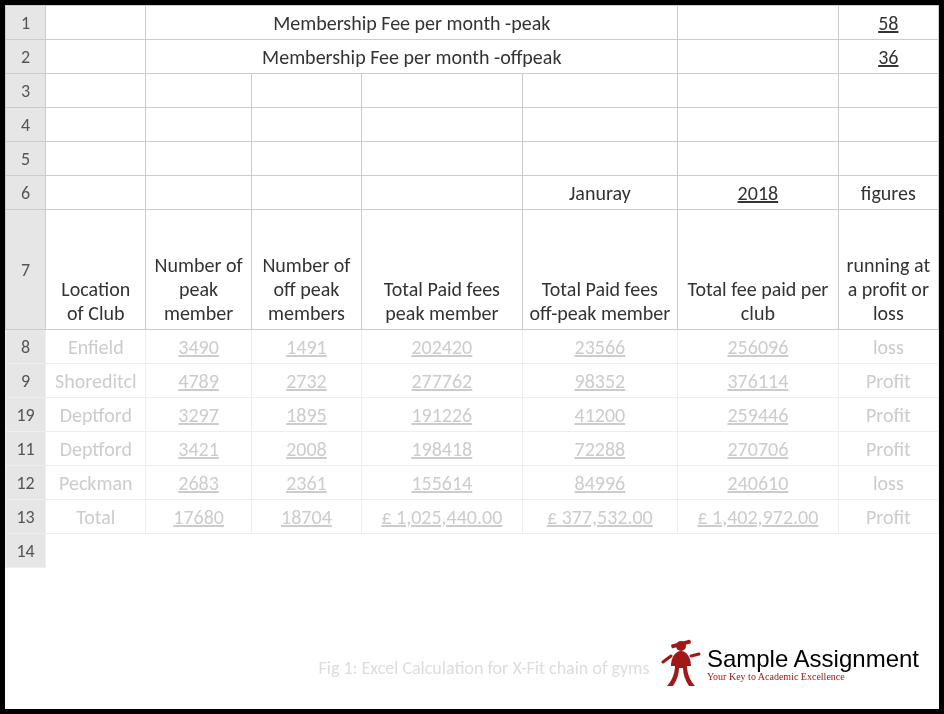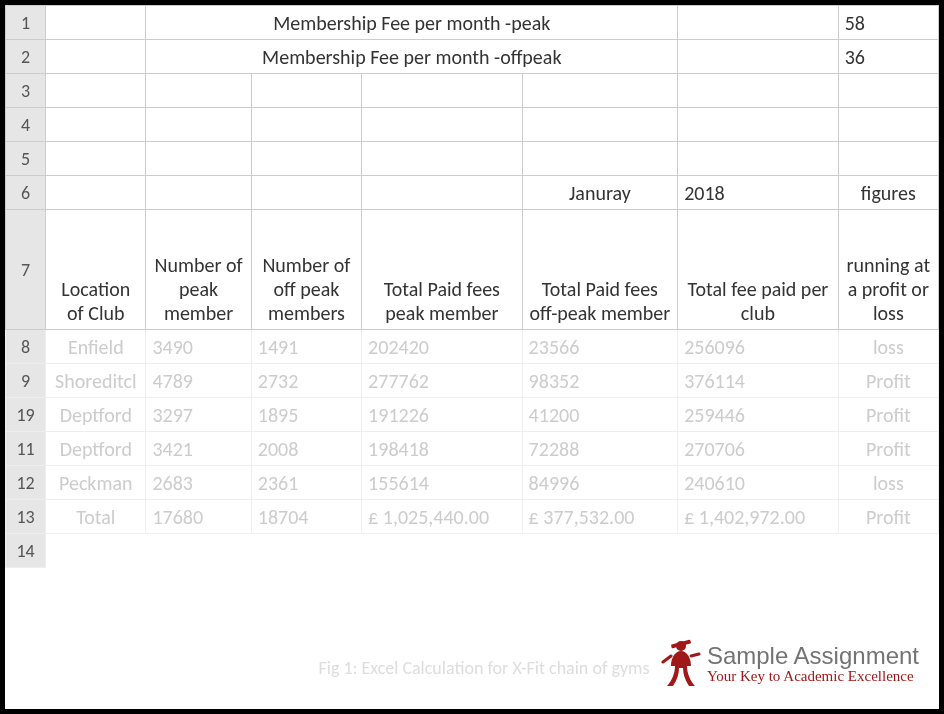--- a/index.html
+++ b/index.html
@@ -1,31 +1,31 @@
 <!DOCTYPE html>
 <html><head>
 <meta charset="utf-8">
 <style>
   * { margin:0; padding:0; box-sizing:border-box; }
   body { background:#f0f0f0; width:944px; height:714px; font-family:Calibri,Arial,sans-serif; font-size:20px; color:#333; }
   .frame { width:944px; height:714px; background:#fff; border:5px solid #000; position:relative; overflow:hidden; }
   table.sheet { border-collapse:collapse; width:100%; table-layout:fixed; }
   table.sheet td, table.sheet th { border:1px solid #ccc; padding:4px 6px; height:34px; vertical-align:bottom; overflow:hidden; white-space:nowrap; }
   table.sheet th.rowhdr { background:#e6e6e6; color:#555; text-align:center; width:40px; font-weight:normal; font-size:18px; vertical-align:middle;}
-  .num { text-align:left; }
+  .num { text-align:center;text-decoration:underline; }
   .txt { text-align:center; }
   tr.tall td { height:120px; vertical-align:bottom; white-space:normal; line-height:1.2; }
   tr.tall td span { display:block; }
   tr.faded td, tr.faded th { color:#ccc; border-color:#eee; }
   tr.blank td { border-color:#fff; }
   .caption { position:absolute; bottom:30px; left:0; right:0; text-align:center; color:#ddd; font-size:18px;margin-left:24px; }
   .watermark { position:absolute; bottom:18px; right:20px; display:flex; align-items:center; gap:6px; }
   .watermark .txtblock { text-align:left; }
-  .watermark .brand { color:#737373; font-family:"Brush Script MT",cursive,sans-serif; font-size:24px; line-height:1;}
-  .watermark .tag { color:#a01818; font-size:15px; font-family:"Times New Roman",serif;}
+  .watermark .brand { color:#000000; font-family:"Brush Script MT",cursive,sans-serif; font-size:24px; line-height:1;}
+  .watermark .tag { color:#a01818; font-size:10px; font-family:"Times New Roman",serif;}
   .logo svg { width:40px; height:48px; }
   .checker { position:absolute; right:0; bottom:0; width:360px; height:80px; z-index:-1;
     background-image:
       linear-gradient(45deg,#eee 25%,transparent 25%),linear-gradient(-45deg,#eee 25%,transparent 25%),
       linear-gradient(45deg,transparent 75%,#eee 75%),linear-gradient(-45deg,transparent 75%,#eee 75%);
     background-size:16px 16px; background-position:0 0,0 8px,8px -8px,-8px 0px; opacity:.4;}
 </style>
 </head>
 <body>
 

